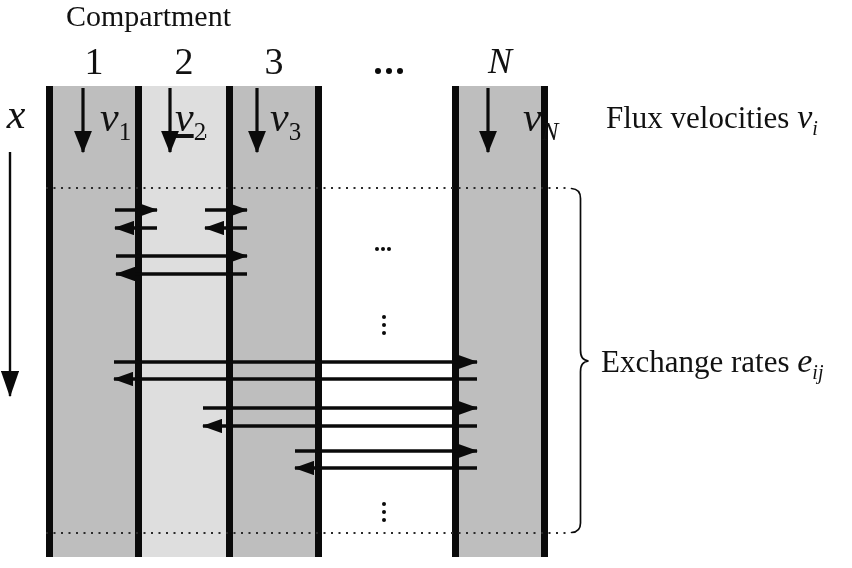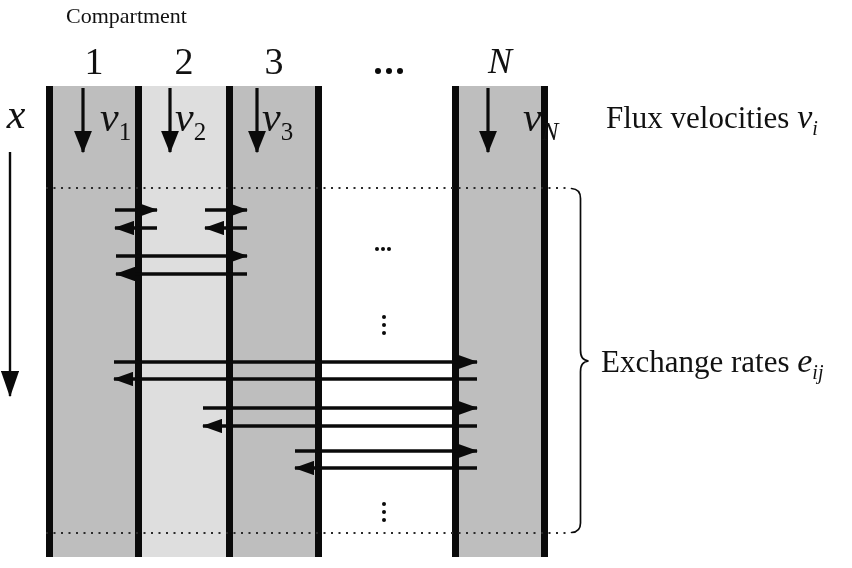--- a/index.html
+++ b/index.html
@@ -5,21 +5,21 @@
   html,body{margin:0;padding:0;background:#ffffff;}
   #stage{
     position:relative;width:852px;height:568px;background:#ffffff;
     font-family:"Liberation Serif", serif;color:#111;overflow:hidden;
   }
   .abs{position:absolute;}
   
   .col{position:absolute;top:86px;height:471px;}
   .bar{position:absolute;top:86px;height:471px;width:7px;background:#0a0a0a;}
   
-  .title{left:66px;top:0;font-size:22px;line-height:32px;}
+  .title{left:66px;top:0;font-size:30px;line-height:32px;}
   .cnum{top:42px;text-align:center;font-size:38px;line-height:38px;}
   .cnum.it{font-style:italic;font-size:36px;}
   
   .xlab{left:0;top:93px;width:32px;text-align:center;font-style:italic;font-size:42px;line-height:42px;}
   .vlab{top:96px;font-style:italic;font-size:42px;line-height:42px;}
   .vlab sub{font-size:25px;font-style:normal;line-height:0;}
   .vlab sub.it{font-style:italic;}
   
   .ann{font-size:31px;line-height:34px;white-space:nowrap;}
   .ann .var{font-style:italic;font-size:34px;}
@@ -62,24 +62,24 @@
     <span class="dot d6"></span>
       <span class="dot d6"></span>
       <span class="dot d6"></span>
   </div>
 
   <div class="abs xlab">x</div>
 
   <div class="abs vlab" style="left:100px;">
     <span>v</span><sub>1</sub>
   </div>
-  <div class="abs vlab" style="left:175px;">
+  <div class="abs vlab" style="left:175px;text-decoration:underline;">
     <span>v</span><sub>2</sub>
   </div>
-  <div class="abs vlab" style="left:262px;text-align:right;">
+  <div class="abs vlab" style="left:270px;text-align:right;">
     <span>v</span><sub>3</sub>
   </div>
   <div class="abs vlab" style="left:523px;">
     <span>v</span><sub class="it">N</sub>
   </div>
 
   <div class="abs ann exch-ann">
     <span>Exchange rates </span><span class="var">e</span><sub>ij</sub>
   </div>
   <div class="abs ann flux-ann">

